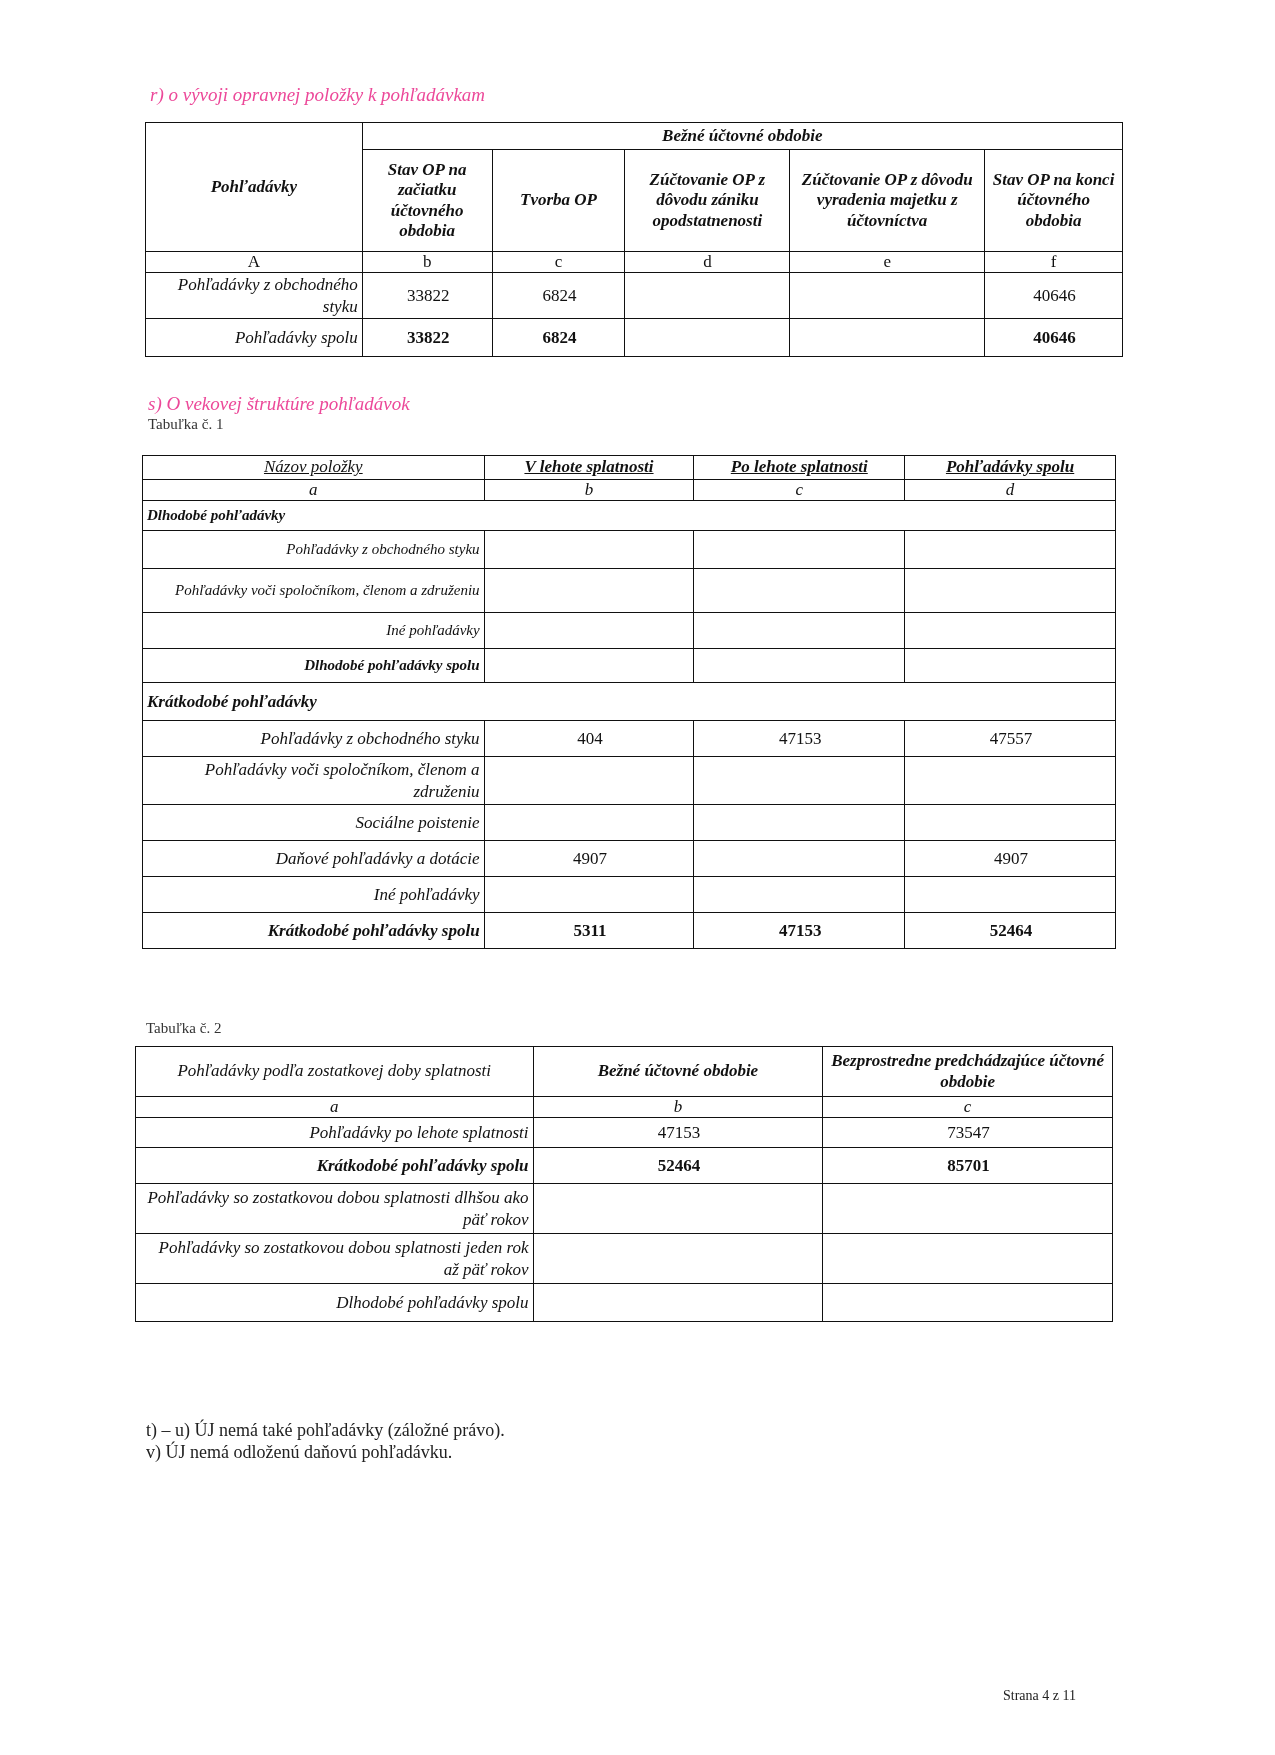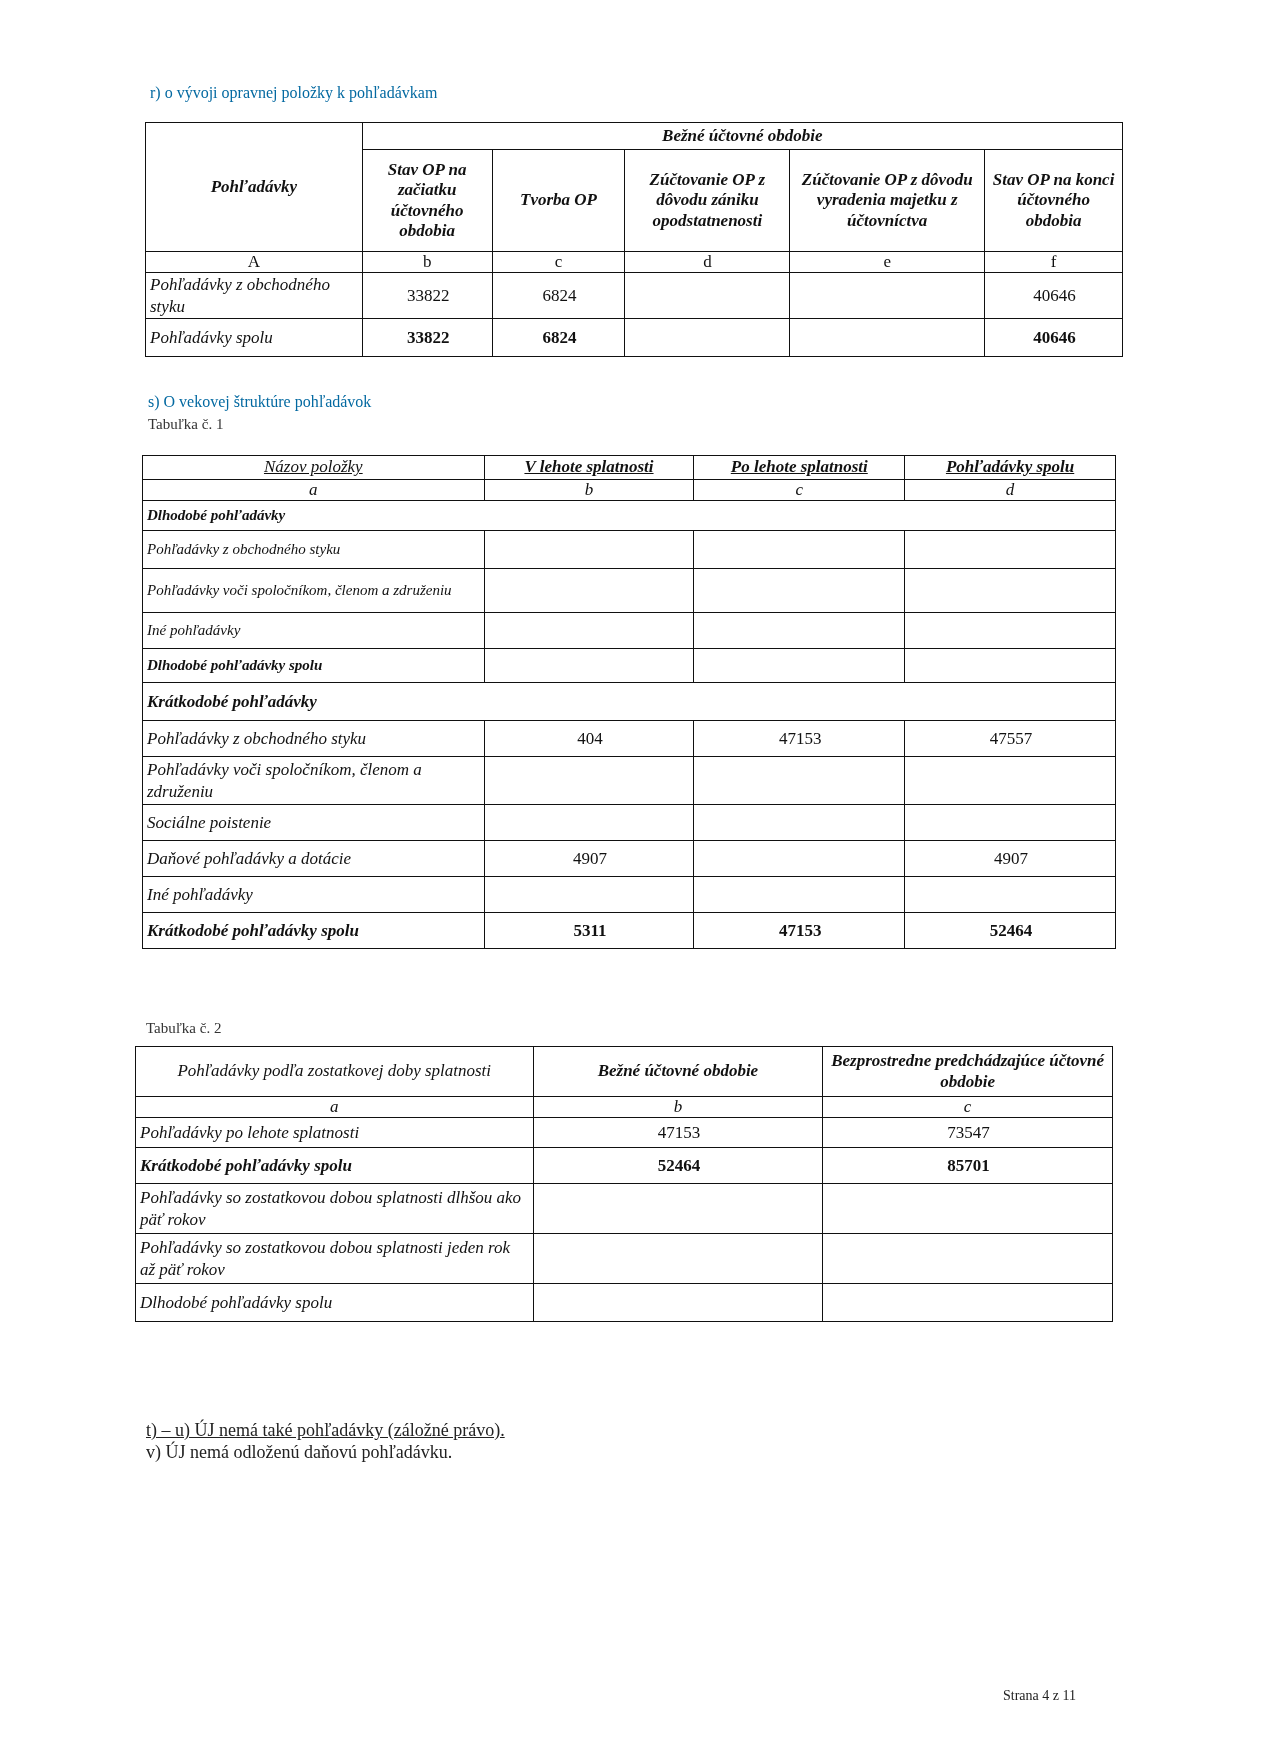--- a/index.html
+++ b/index.html
@@ -1,26 +1,26 @@
 <!DOCTYPE html>
 <html><head>
 <meta charset="utf-8">
 <style>
   html, body { margin: 0; padding: 0; background: #ffffff; }
   body { width: 1275px; height: 1755px; position: relative; font-family: "Liberation Serif", "DejaVu Serif", serif; color: #111; overflow: hidden; }
   .abs { position: absolute; }
-  .section-title { font-size: 16px; color: #0369a1; }
+  .section-title { font-style: italic; font-size: 19px; color: #ec4899; }
   .table-label { font-size: 15px; color: #333; text-align: center; }
   table { border-collapse: collapse; position: absolute; }
   td, th { border: 1.5px solid #111; padding: 0 4px; font-size: 17px; vertical-align: middle; }
   th { font-weight: bold; font-style: italic; text-align: center; line-height: 1.2; }
   .letters td { text-align: center; font-style: normal; height: 20px; font-size: 17px; }
   .letters.ital td { font-style: italic; }
   td.num { text-align: center; padding-right: 2px; }
-  td.lbl { font-style: italic; text-align: left; line-height: 1.25; }
+  td.lbl { font-style: italic; text-align: right; line-height: 1.25; }
   tr.total td { font-weight: bold; }
   tr.section td { font-style: italic; font-weight: bold; }
   .footnote { font-size: 18px; color: #222; }
   .pagenum { font-size: 14px; color: #222; }
 </style>
 </head>
 <body>
 
 <div class="abs section-title" style="left:150px; top:84px;">r) o vývoji opravnej položky k pohľadávkam</div>
 
@@ -204,16 +204,16 @@
     <td class="num"></td>
   </tr>
   <tr style="height:38px;">
     <td class="lbl">Dlhodobé pohľadávky spolu</td>
     <td class="num"></td>
     <td class="num"></td>
   </tr>
 </tbody>
   </table>
 
-<div class="abs footnote" style="left:146px; top:1420px;text-decoration:underline;">t) – u) ÚJ nemá také pohľadávky (záložné právo).</div>
+<div class="abs footnote" style="left:146px; top:1420px;">t) – u) ÚJ nemá také pohľadávky (záložné právo).</div>
 <div class="abs footnote" style="left:146px; top:1442px;">v) ÚJ nemá odloženú daňovú pohľadávku.</div>
 
 <div class="abs pagenum" style="left:1003px; top:1688px;text-align:right;">Strana 4 z 11</div>
 
 </body></html>

